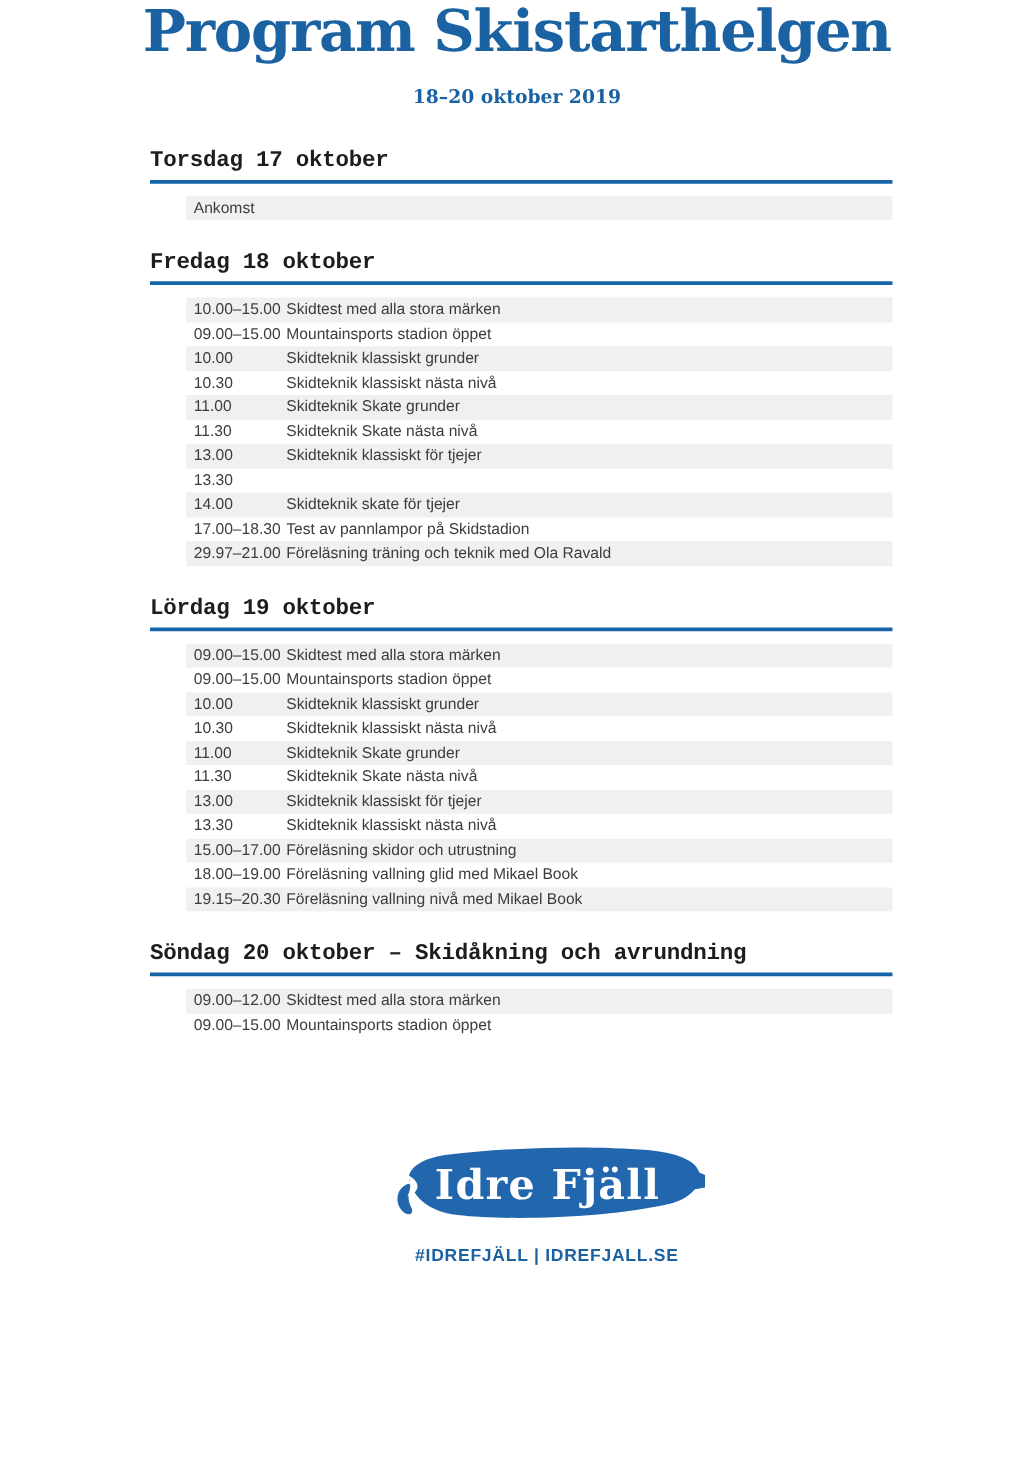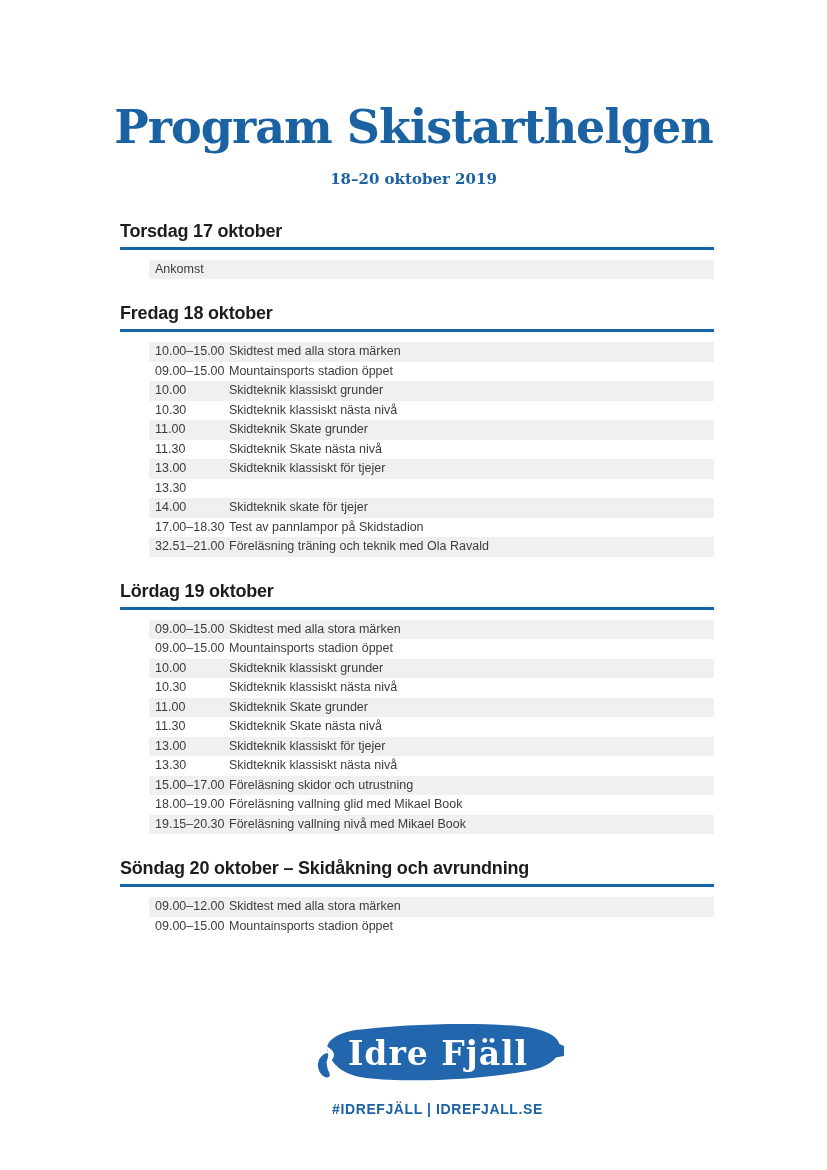--- a/index.html
+++ b/index.html
@@ -9,21 +9,21 @@
     --heading-text:#1d1d1b;
     --body-text:#3c3c3c;
     --row-stripe:#f0f0ef;
   }
   html,body{margin:0;padding:0;background:#ffffff;}
   .page{
     width:827px;height:1170px;margin:0 auto;background:#ffffff;
     overflow:hidden;position:relative;
     font-family:"Liberation Sans",sans-serif;
   }
-  .header{text-align:center;padding-top:102px;}
+  .header{text-align:center;}
   .title{
     margin:0;
     font-family:"DejaVu Serif",serif;
     font-weight:700;
     font-size:46px;
     line-height:1.1;
     letter-spacing:-1px;
     color:var(--brand-blue);
   }
   .subtitle{
@@ -31,21 +31,21 @@
     font-family:"DejaVu Serif",serif;
     font-weight:700;
     font-size:15px;
     color:var(--brand-blue);
   }
   .content{margin-left:120px;width:594px;}
   .sections{margin-top:33px;}
   .section + .section{margin-top:24px;}
   .section-heading{
     margin:0;
-    font-family:Liberation Sans, sans-serif;
+    font-family:Liberation Mono, monospace;
     font-weight:700;
     font-size:18px;
     letter-spacing:-0.2px;
     color:var(--heading-text);
     padding-bottom:5px;
     border-bottom:3px solid var(--rule-blue);
   }
   .rows{margin-top:10px;}
   .row{
     display:flex;
@@ -138,21 +138,21 @@
     <span class="time">14.00</span>
     <span class="activity">Skidteknik skate för tjejer</span>
   </div>
 
   <div class="row even">
     <span class="time">17.00–18.30</span>
     <span class="activity">Test av pannlampor på Skidstadion</span>
   </div>
 
   <div class="row odd">
-    <span class="time">32.51–21.00</span>
+    <span class="time">29.97–21.00</span>
     <span class="activity">Föreläsning träning och teknik med Ola Ravald</span>
   </div>
 </div>
   </section>
 
   <section class="section">
     <h2 class="section-heading">Lördag 19 oktober</h2>
     <div class="rows">
   <div class="row odd">
     <span class="time">09.00–15.00</span>

